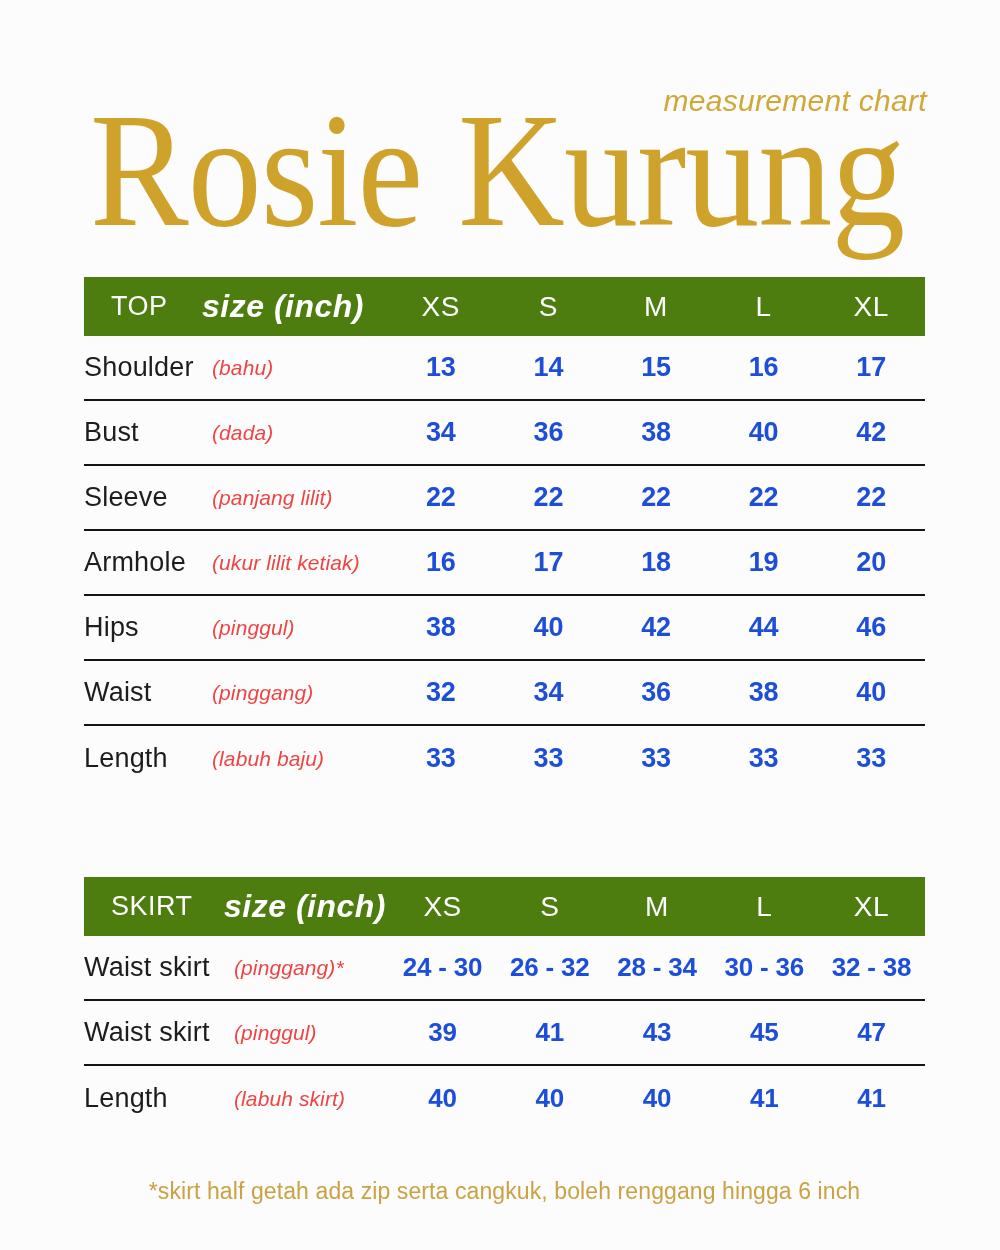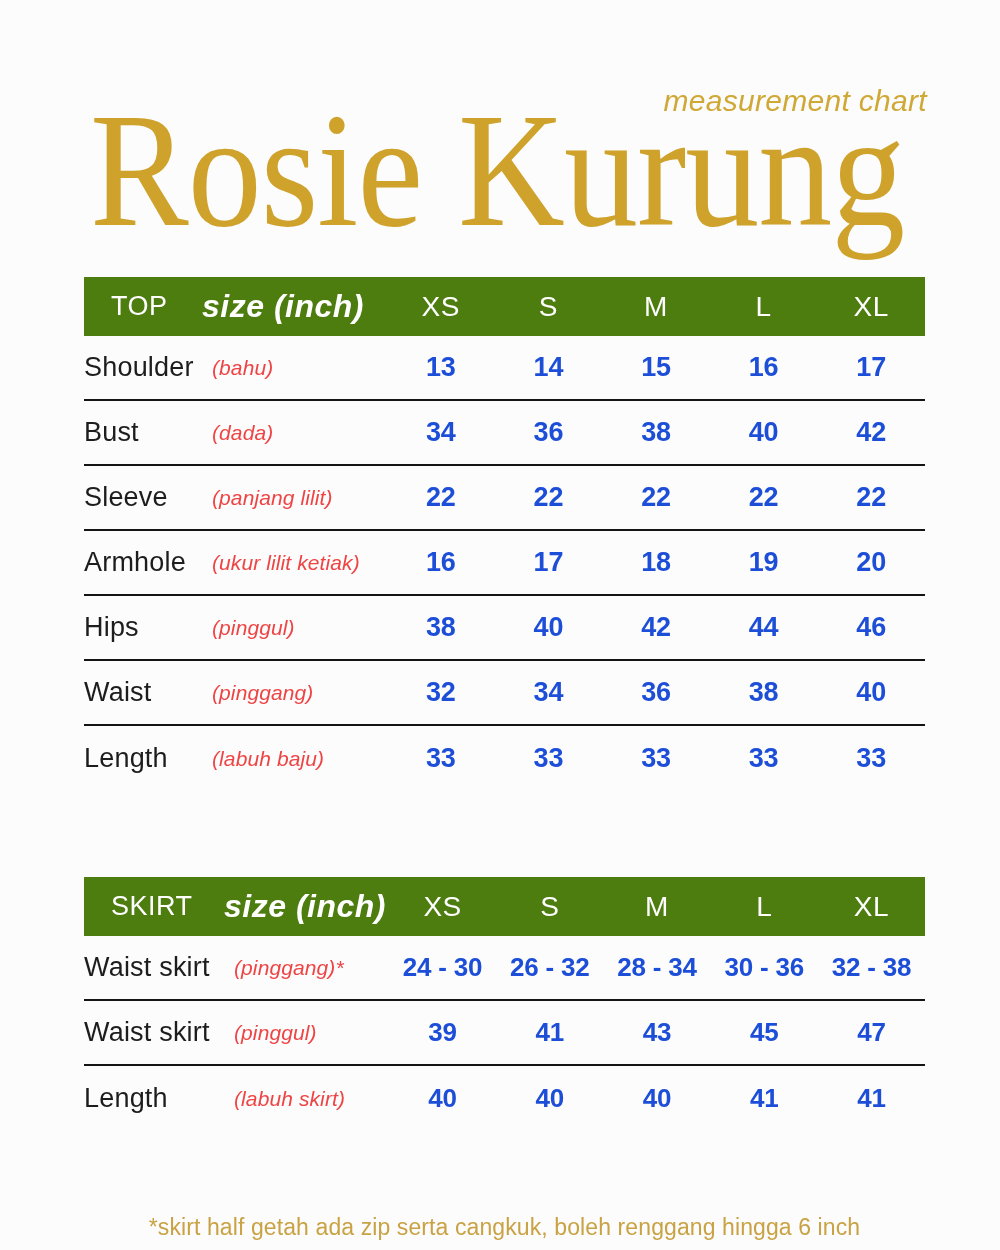--- a/index.html
+++ b/index.html
@@ -142,21 +142,20 @@
   .footnote {
     position: absolute;
     left: 84px;
     top: 1178px;
     width: 841px;
     text-align: center;
     font-size: 23px;
     color: #c9a243;
     letter-spacing: 0.1px;
     white-space: nowrap;
-    margin-top: 36px;
   }
 </style>
 </head>
 <body>
 
 <div class="page">
 
   <div class="title-block">
     <div class="eyebrow">measurement chart</div>
     <div class="main-title">Rosie Kurung</div>

